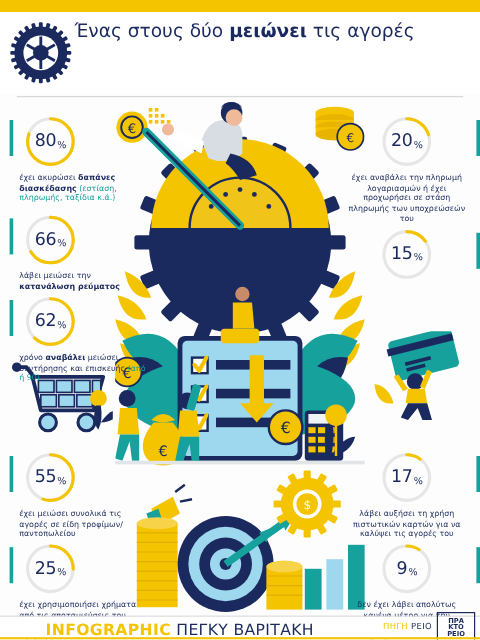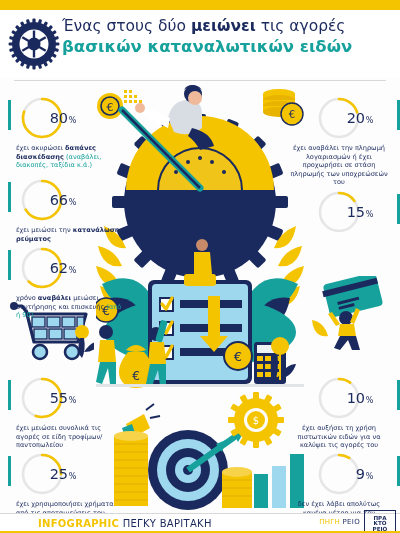--- a/index.html
+++ b/index.html
@@ -25,38 +25,38 @@
   .hr-head{position:absolute;left:14px;top:80px;width:372px;height:1px;background:#d8d8d8;}
 
   
   .stat{position:absolute;width:106px;}
   .stat .tick{position:absolute;top:4px;width:3px;height:30px;background:#16a19c;}
   .stat.left .tick{left:-8px;}
   .stat.right .tick{right:-8px;}
   .ring{position:relative;width:44px;height:44px;}
   .ring svg{position:absolute;left:0;top:0;}
   .ring .num{
-    position:absolute;left:12px;top:0;width:44px;height:44px;
-    display:flex;align-items:center;justify-content:flex-end;
+    position:absolute;left:0;top:0;width:44px;height:44px;
+    display:flex;align-items:center;justify-content:center;
     font-size:14.5px;color:#1b2a5e;letter-spacing:-0.3px;
   }
   .ring .num .pct{font-size:8px;margin-left:1px;margin-top:4px;}
   .stat .txt{
     font-size:6.6px;line-height:8.6px;color:#1b2a5e;margin-top:4px;
   }
   .stat .txt b{font-weight:bold;}
   .stat .txt .sub{color:#16a19c;}
   .stat.left .ring{margin-left:4px;}
   .stat.right{text-align:center;}
   .stat.right .ring{margin:0 auto;}
 
   
   .footline{position:absolute;left:0;top:513px;width:400px;height:1px;background:#d8d8d8;}
   .footer{position:absolute;left:0;top:514px;width:400px;height:19px;background:#fff;}
-  .foot-left{position:absolute;left:16px;top:4px;font-size:10px;color:#1b2a5e;letter-spacing:.3px;padding-left:22px;}
+  .foot-left{position:absolute;left:16px;top:4px;font-size:13px;color:#1b2a5e;letter-spacing:.3px;padding-left:22px;}
   .foot-left .kw{color:#f5c400;font-weight:bold;}
   .foot-right{position:absolute;right:40px;top:4px;font-size:7px;color:#1b2a5e;letter-spacing:.3px;}
   .foot-right .kw{color:#f5c400;font-weight:normal;}
   .praktoreio{
     position:absolute;right:4px;top:-4px;width:30px;height:26px;
     border:1.6px solid #1b2a5e;color:#1b2a5e;
     font-size:5.6px;line-height:5.6px;font-weight:bold;
     display:flex;flex-direction:column;align-items:center;justify-content:center;
     text-align:center;
   }
@@ -117,21 +117,20 @@
             <rect x="24.4" y="0.6" width="3.2" height="6" rx="1" transform="rotate(255 26 26)"></rect>
             <rect x="24.4" y="0.6" width="3.2" height="6" rx="1" transform="rotate(285 26 26)"></rect>
             <rect x="24.4" y="0.6" width="3.2" height="6" rx="1" transform="rotate(315 26 26)"></rect>
             <rect x="24.4" y="0.6" width="3.2" height="6" rx="1" transform="rotate(345 26 26)"></rect>
           </g>
         </g>
       </svg>
     </div>
     <div class="title-wrap">
       <div class="title-l1"><span>Ένας στους δύο </span><b>μειώνει</b><span> τις αγορές</span></div>
-      <div class="title-l2">βασικών καταναλωτικών ειδών</div>
     </div>
   </div>
   <div class="hr-head"></div>
 
   <div class="illu">
     <svg viewBox="0 0 208 428" width="208" height="428">
 
       <g>
         <circle cx="14" cy="22" r="13" fill="#f5c400"></circle>
         <circle cx="14" cy="22" r="9" fill="none" stroke="#1b2a5e" stroke-width="1.6"></circle>
@@ -442,36 +441,36 @@
     <div class="ring">
       <svg viewBox="0 0 44 44" width="44" height="44">
         <circle cx="22" cy="22" r="19" fill="none" stroke="#e6e6e6" stroke-width="2.6"></circle>
         <circle cx="22" cy="22" r="19" fill="none" stroke="#f5c400" stroke-width="2.6" stroke-linecap="round" stroke-dasharray="95.5 119.4" transform="rotate(-90 22 22)"></circle>
       </svg>
       <div class="num">
           <span>80</span>
           <span class="pct">%</span>
         </div>
     </div>
-    <div class="txt"><span>έχει ακυρώσει </span><b>δαπάνες διασκέδασης</b><span></span> <span class="sub">(αναβάλει, διακοπές, ταξίδια κ.ά.)</span></div>
+    <div class="txt"><span>έχει ακυρώσει </span><b>δαπάνες διασκέδασης</b><span></span> <span class="sub">(εστίαση, πληρωμής, ταξίδια κ.ά.)</span></div>
   </div>
 
   <div class="stat left" style="left:16px;top:178px;">
     <div class="tick"></div>
     <div class="ring">
       <svg viewBox="0 0 44 44" width="44" height="44">
         <circle cx="22" cy="22" r="19" fill="none" stroke="#e6e6e6" stroke-width="2.6"></circle>
         <circle cx="22" cy="22" r="19" fill="none" stroke="#f5c400" stroke-width="2.6" stroke-linecap="round" stroke-dasharray="78.8 136.1" transform="rotate(-90 22 22)"></circle>
       </svg>
       <div class="num">
           <span>66</span>
           <span class="pct">%</span>
         </div>
     </div>
-    <div class="txt"><span>έχει μειώσει την </span><b>κατανάλωση ρεύματος</b></div>
+    <div class="txt"><span>λάβει μειώσει την </span><b>κατανάλωση ρεύματος</b></div>
   </div>
 
   <div class="stat left" style="left:16px;top:246px;">
     <div class="tick"></div>
     <div class="ring">
       <svg viewBox="0 0 44 44" width="44" height="44">
         <circle cx="22" cy="22" r="19" fill="none" stroke="#e6e6e6" stroke-width="2.6"></circle>
         <circle cx="22" cy="22" r="19" fill="none" stroke="#f5c400" stroke-width="2.6" stroke-linecap="round" stroke-dasharray="74 140.9" transform="rotate(-90 22 22)"></circle>
       </svg>
       <div class="num">
@@ -542,25 +541,25 @@
   </div>
 
   <div class="stat right" style="left:286px;top:376px;">
     <div class="tick"></div>
     <div class="ring">
       <svg viewBox="0 0 44 44" width="44" height="44">
         <circle cx="22" cy="22" r="19" fill="none" stroke="#e6e6e6" stroke-width="2.6"></circle>
         <circle cx="22" cy="22" r="19" fill="none" stroke="#f5c400" stroke-width="2.6" stroke-linecap="round" stroke-dasharray="11.9 203" transform="rotate(-90 22 22)"></circle>
       </svg>
       <div class="num">
-          <span>10</span>
-          <span class="pct">%</span>
-        </div>
-    </div>
-    <div class="txt">έχει αυξήσει τη χρήση πιστωτικών ειδών για να καλύψει τις αγορές του</div>
+          <span>17</span>
+          <span class="pct">%</span>
+        </div>
+    </div>
+    <div class="txt">λάβει αυξήσει τη χρήση πιστωτικών καρτών για να καλύψει τις αγορές του</div>
   </div>
 
   <div class="stat right" style="left:286px;top:452px;">
     <div class="tick"></div>
     <div class="ring">
       <svg viewBox="0 0 44 44" width="44" height="44">
         <circle cx="22" cy="22" r="19" fill="none" stroke="#e6e6e6" stroke-width="2.6"></circle>
         <circle cx="22" cy="22" r="19" fill="none" stroke="#f5c400" stroke-width="2.6" stroke-linecap="round" stroke-dasharray="10.7 204.2" transform="rotate(-90 22 22)"></circle>
       </svg>
       <div class="num">

